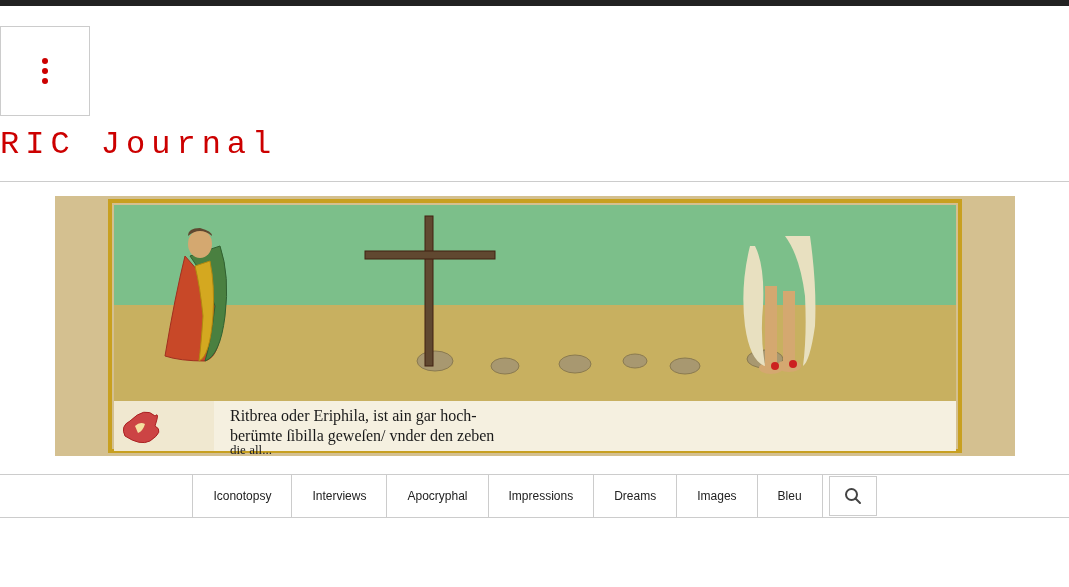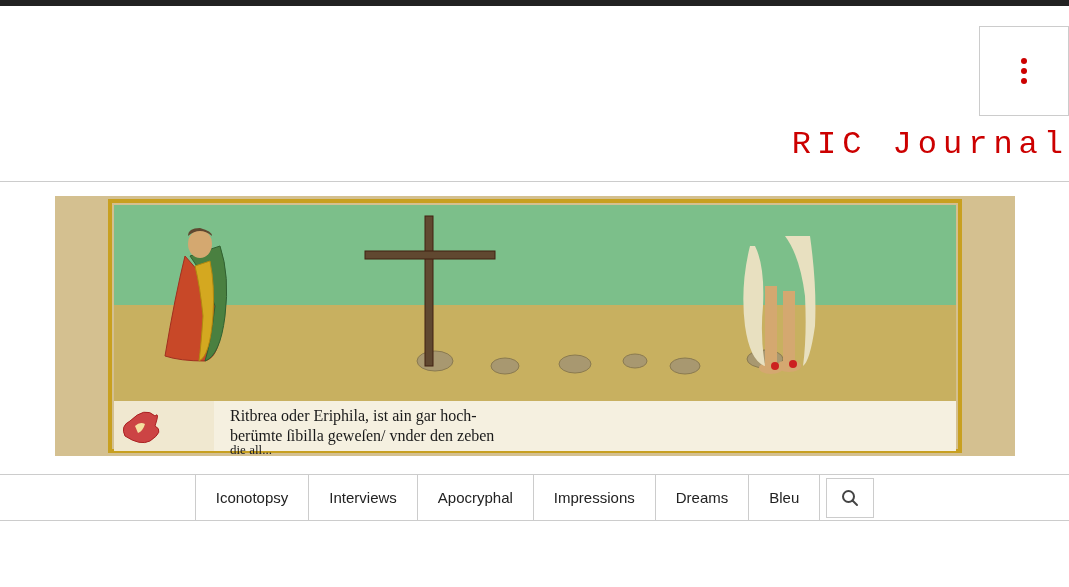--- a/index.html
+++ b/index.html
@@ -20,21 +20,21 @@
     .top-bar {
       width: 100%;
       height: 6px;
       background: #222;
     }
 
     
     .header {
       display: flex;
       flex-direction: column;
-      align-items: flex-end;
+      align-items: flex-start;
       padding: 20px 0 10px 0;
     }
 
     .logo-box {
       width: 90px;
       height: 90px;
       border: 1px solid #ccc;
       display: flex;
       align-items: center;
       justify-content: center;
@@ -89,21 +89,21 @@
       align-items: center;
       justify-content: center;
       padding: 0;
       background: #fff;
       border-bottom: 1px solid #ccc;
       position: relative;
     }
 
     .nav-item {
       padding: 14px 20px;
-      font-size: 15px;
+      font-size: 12px;
       color: #222;
       cursor: pointer;
       border-right: 1px solid #ccc;
       white-space: nowrap;
       font-family: Arial, sans-serif;
     }
 
     .nav-item:first-child {
       border-left: 1px solid #ccc;
     }
@@ -214,20 +214,21 @@
 </div>
 
 <div class="nav-divider-top"></div>
 
 <nav class="nav-bar">
   <div class="nav-item">Iconotopsy</div>
   <div class="nav-item">Interviews</div>
   <div class="nav-item">Apocryphal</div>
   <div class="nav-item">Impressions</div>
   <div class="nav-item">Dreams</div>
+  <div class="nav-item">Images</div>
   <div class="nav-item">Bleu</div>
   <div class="search-btn">
     <svg width="18" height="18" viewBox="0 0 18 18" fill="none" xmlns="http://www.w3.org/2000/svg">
       <circle cx="7.5" cy="7.5" r="5.5" stroke="#444" stroke-width="2"></circle>
       <line x1="11.5" y1="11.5" x2="16" y2="16" stroke="#444" stroke-width="2" stroke-linecap="round"></line>
     </svg>
   </div>
 </nav>
 
 </body></html>

